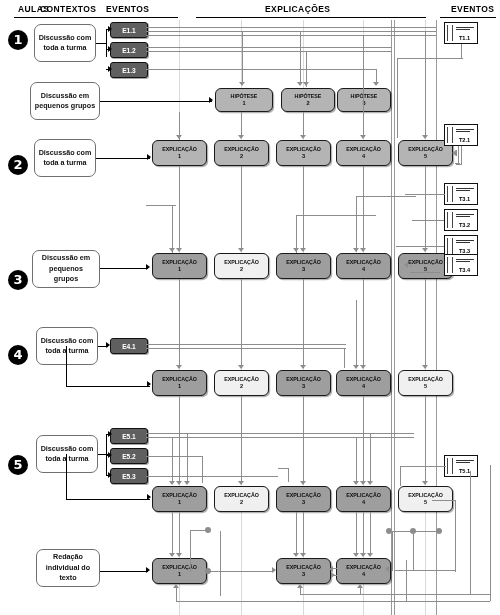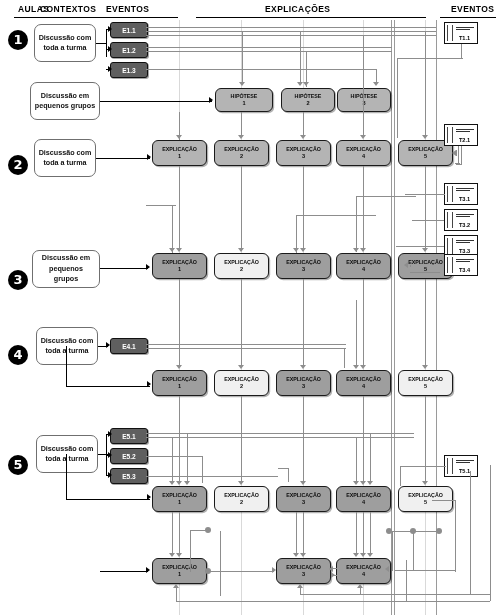--- a/index.html
+++ b/index.html
@@ -96,20 +96,21 @@
   <div class="num" style="left: 8px; top: 270px;">3</div>
   <div class="num" style="left: 8px; top: 345px;">4</div>
   <div class="num" style="left: 8px; top: 455px;">5</div>
 
   <div class="ctx" style="left: 34px; top: 24px; width: 62px; height: 38px;">Discussão com toda a turma</div>
   <div class="ctx" style="left: 30px; top: 82px; width: 70px; height: 38px;">Discussão em pequenos grupos</div>
   <div class="ctx" style="left: 34px; top: 139px; width: 62px; height: 38px;">Discussão com toda a turma</div>
   <div class="ctx" style="left: 32px; top: 250px; width: 68px; height: 38px;">Discussão em pequenos grupos</div>
   <div class="ctx" style="left: 36px; top: 327px; width: 62px; height: 38px;">Discussão com toda a turma</div>
   <div class="ctx" style="left: 36px; top: 435px; width: 62px; height: 38px;">Discussão com toda a turma</div>
+  <div class="ctx" style="left: 36px; top: 549px; width: 64px; height: 38px;">Redação individual do texto</div>
 
   <div class="ev" style="left: 110px; top: 22px; width: 36px; height: 14px;">E1.1</div>
   <div class="ev" style="left: 110px; top: 42px; width: 36px; height: 14px;">E1.2</div>
   <div class="ev" style="left: 110px; top: 62px; width: 36px; height: 14px;">E1.3</div>
   <div class="ev" style="left: 110px; top: 338px; width: 36px; height: 14px;">E4.1</div>
   <div class="ev" style="left: 110px; top: 428px; width: 36px; height: 14px;">E5.1</div>
   <div class="ev" style="left: 110px; top: 448px; width: 36px; height: 14px;">E5.2</div>
   <div class="ev" style="left: 110px; top: 468px; width: 36px; height: 14px;">E5.3</div>
 
   <div id="exp-layer">

